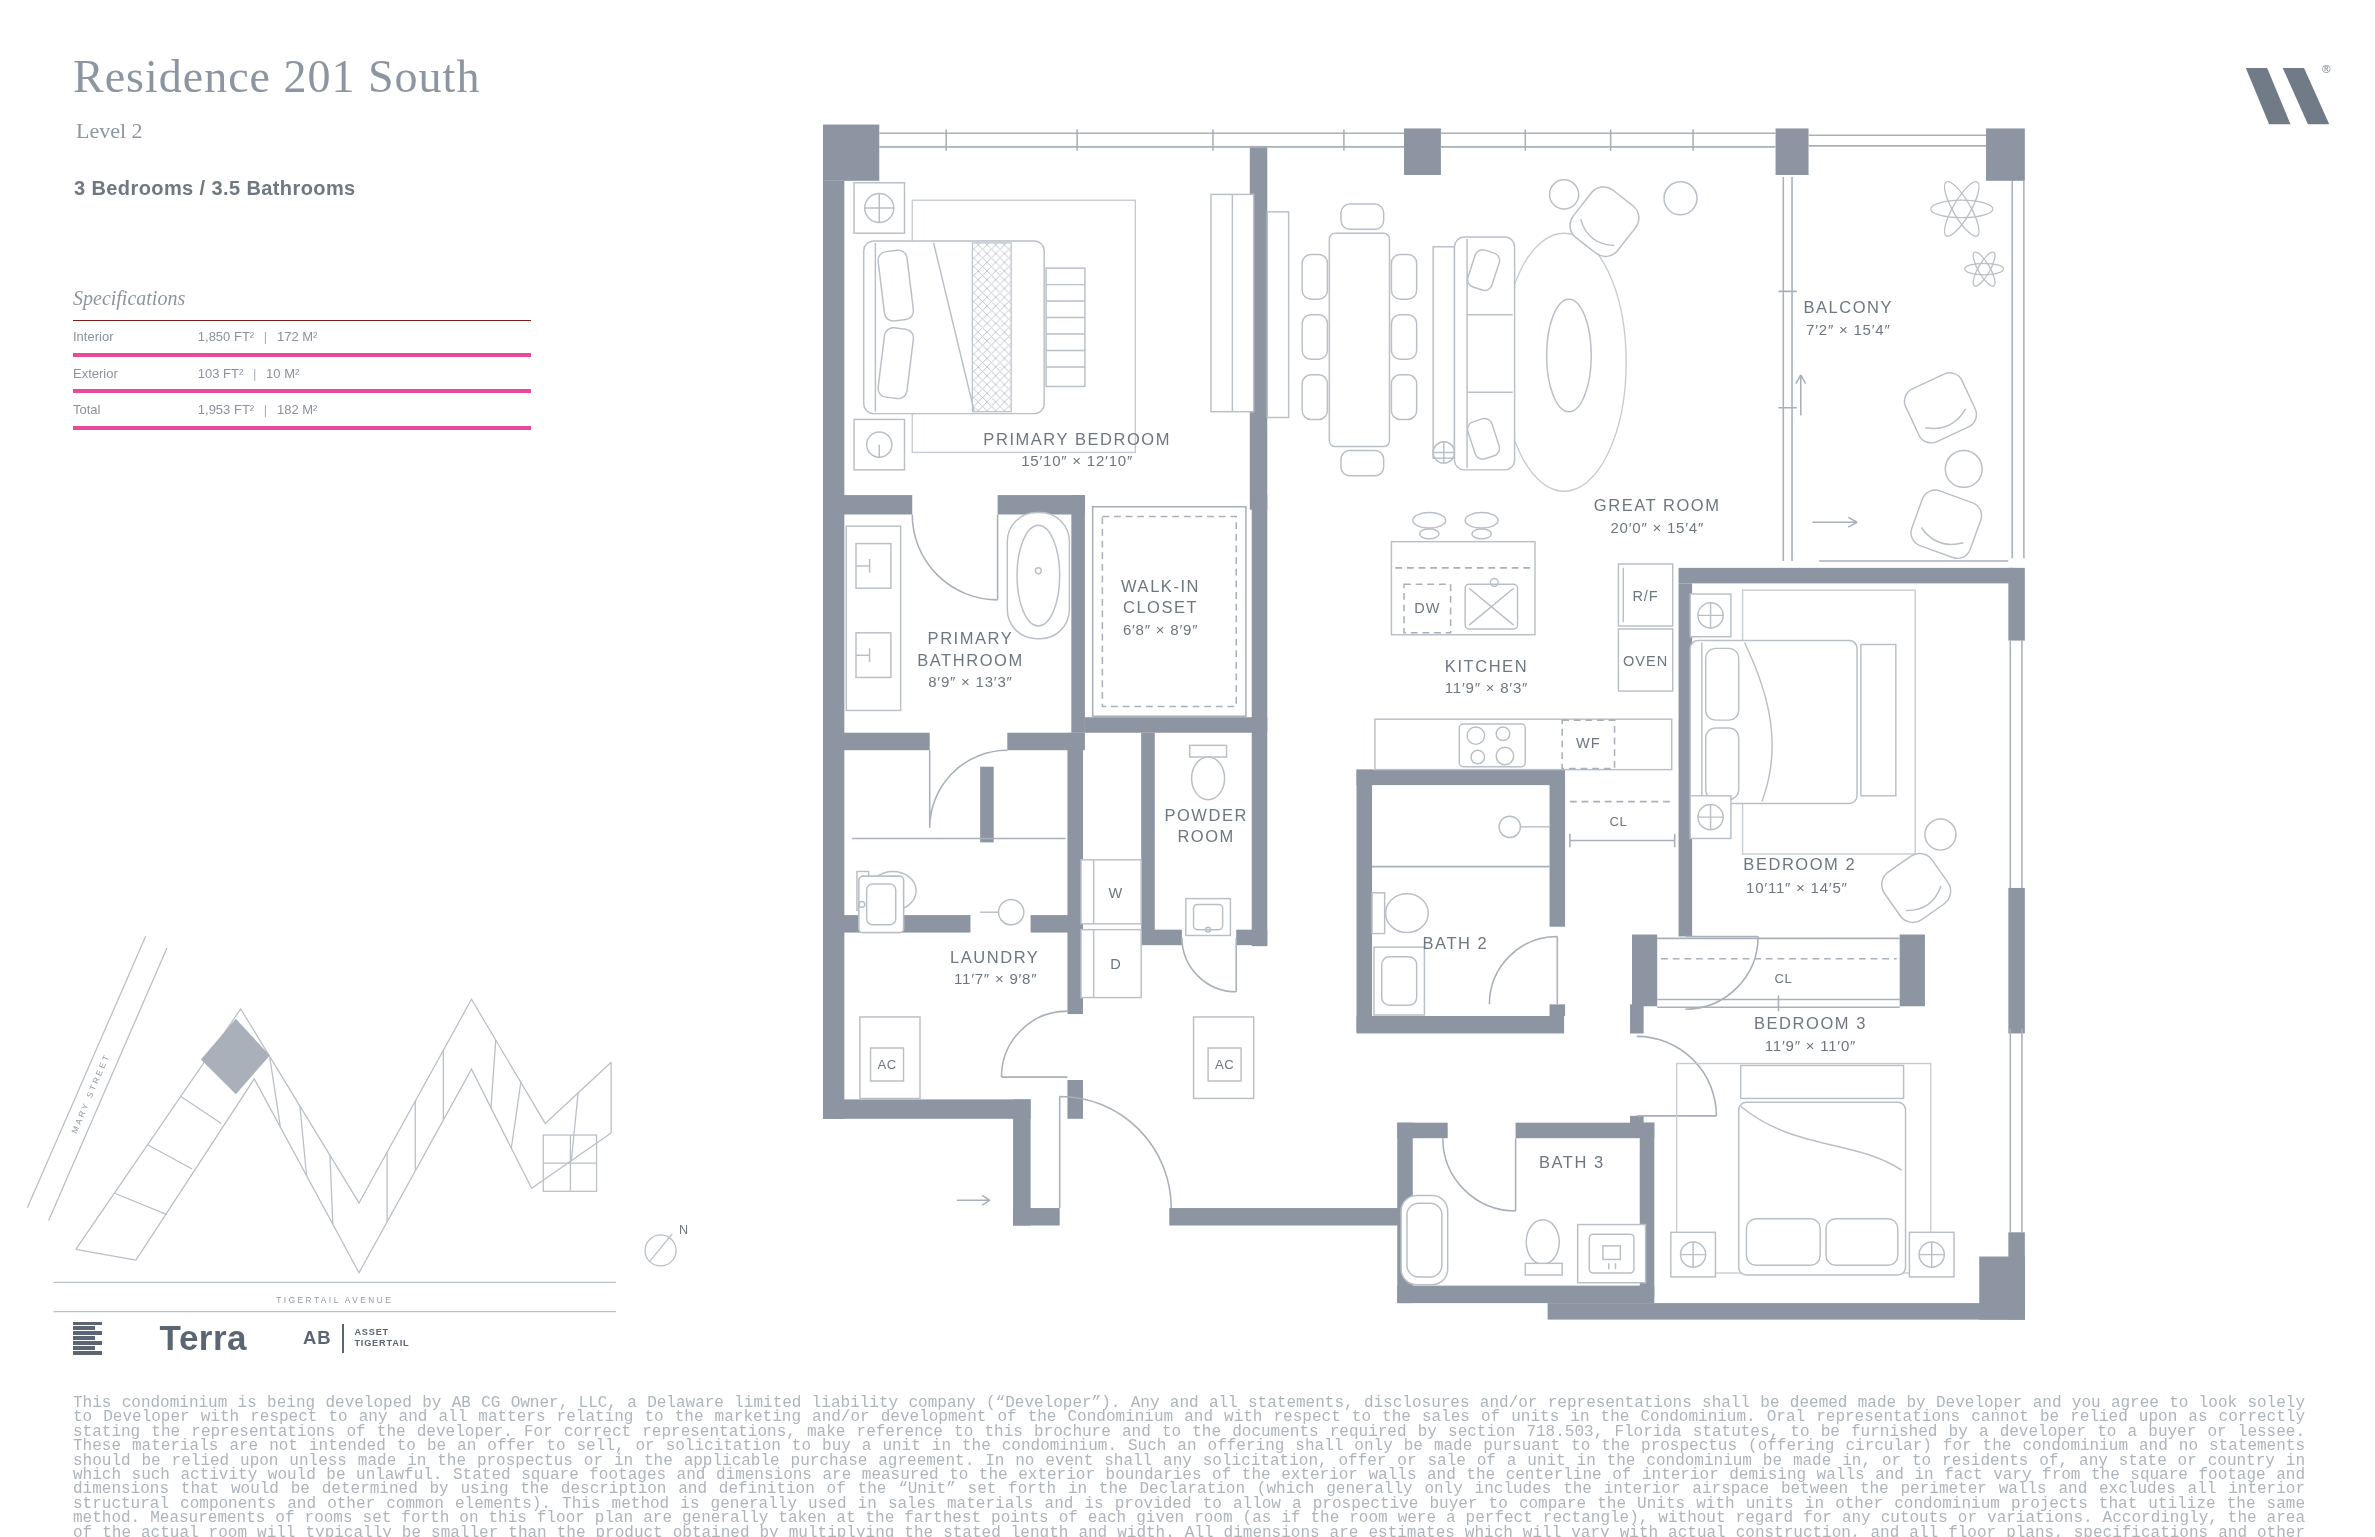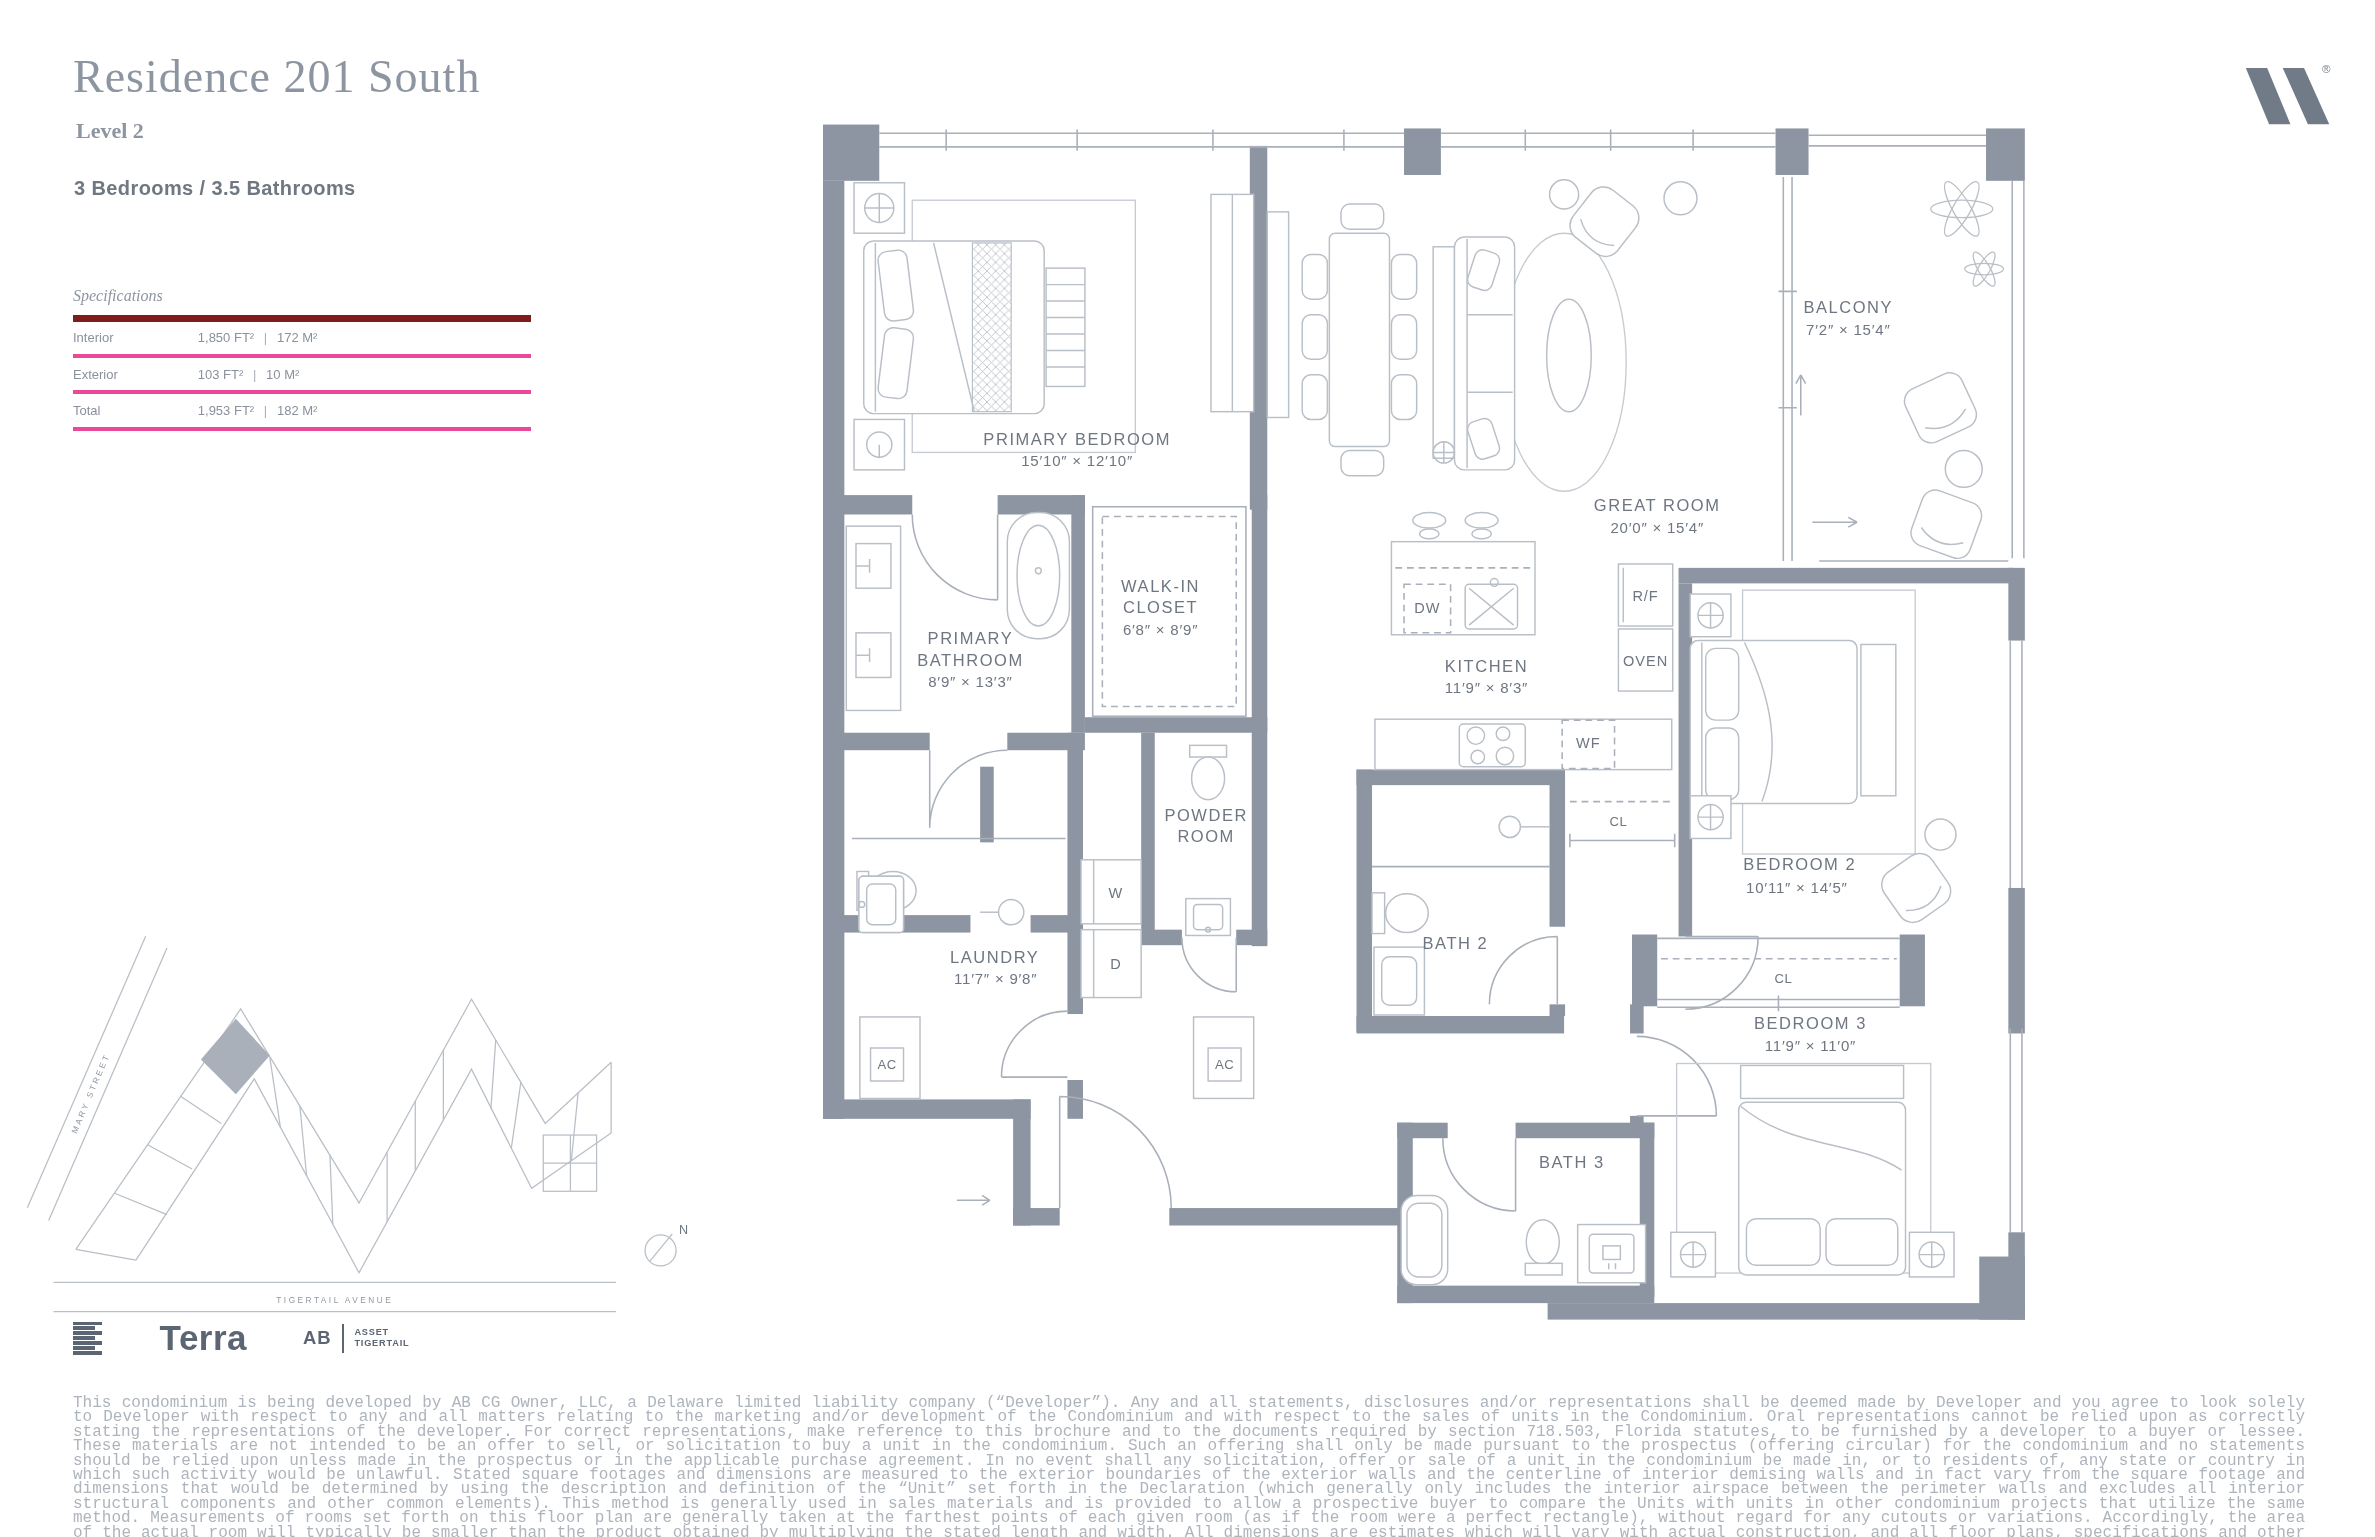--- a/index.html
+++ b/index.html
@@ -2,27 +2,27 @@
 <html><head>
 <meta charset="utf-8">
 <style>
   html,body{margin:0;padding:0;background:#fff;}
   #page{position:relative;width:2375px;height:1537px;background:#ffffff;overflow:hidden;
         font-family:"Liberation Sans",sans-serif;}
   
   .title{position:absolute;left:73px;top:50px;font-family:"Liberation Serif",serif;
          font-size:46px;font-weight:400;color:#8d95a1;letter-spacing:1px;}
   .level{position:absolute;left:76px;top:118px;font-family:"Liberation Serif",serif;
-         font-size:22px;color:#8d95a1;font-weight:bold;}
+         font-size:22px;color:#8d95a1;}
   .config{position:absolute;left:74px;top:177px;font-size:20px;font-weight:600;
           color:#6f7781;letter-spacing:0.4px;}
   
   .specs{position:absolute;left:73px;top:287px;width:458px;}
-  .specs .shead{font-family:"Liberation Serif",serif;font-style:italic;font-size:16px;
-                color:#8d95a1;padding-bottom:9.7px;border-bottom:7px solid #7f1d1d;}
+  .specs .shead{font-family:"Liberation Serif",serif;font-style:italic;font-size:20px;
+                color:#8d95a1;padding-bottom:9.7px;border-bottom:1px solid #7f1d1d;}
   .specs table{width:100%;border-collapse:collapse;}
   .specs td{padding:8.7px 0;border-bottom:4px solid #ec4899;font-size:13px;color:#8a919c;}
   .specs td.v{text-align:left;}
   .specs .pipe{margin:0 9.7px;color:#aab0ba;}
   
   .wmark{position:absolute;left:2240px;top:64px;}
   .wmark .reg{position:absolute;left:82px;top:-1.9px;font-size:11.6px;color:#7b8492;}
   
   .w rect{fill:#8C95A1;}
   .tl{stroke:#a9b0ba;stroke-width:1.6;fill:none;}

